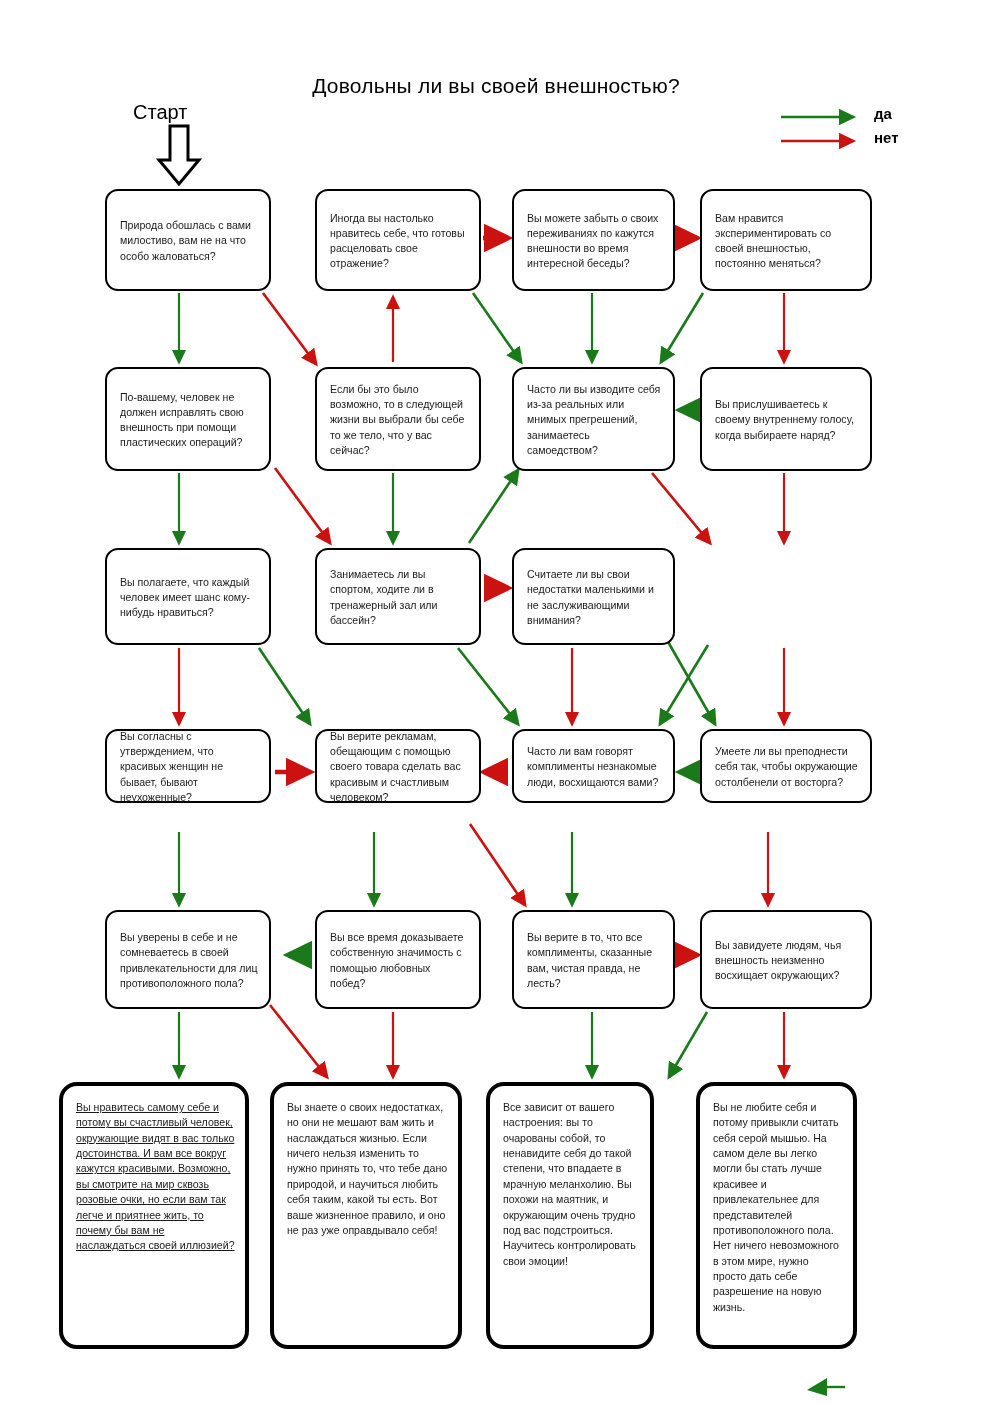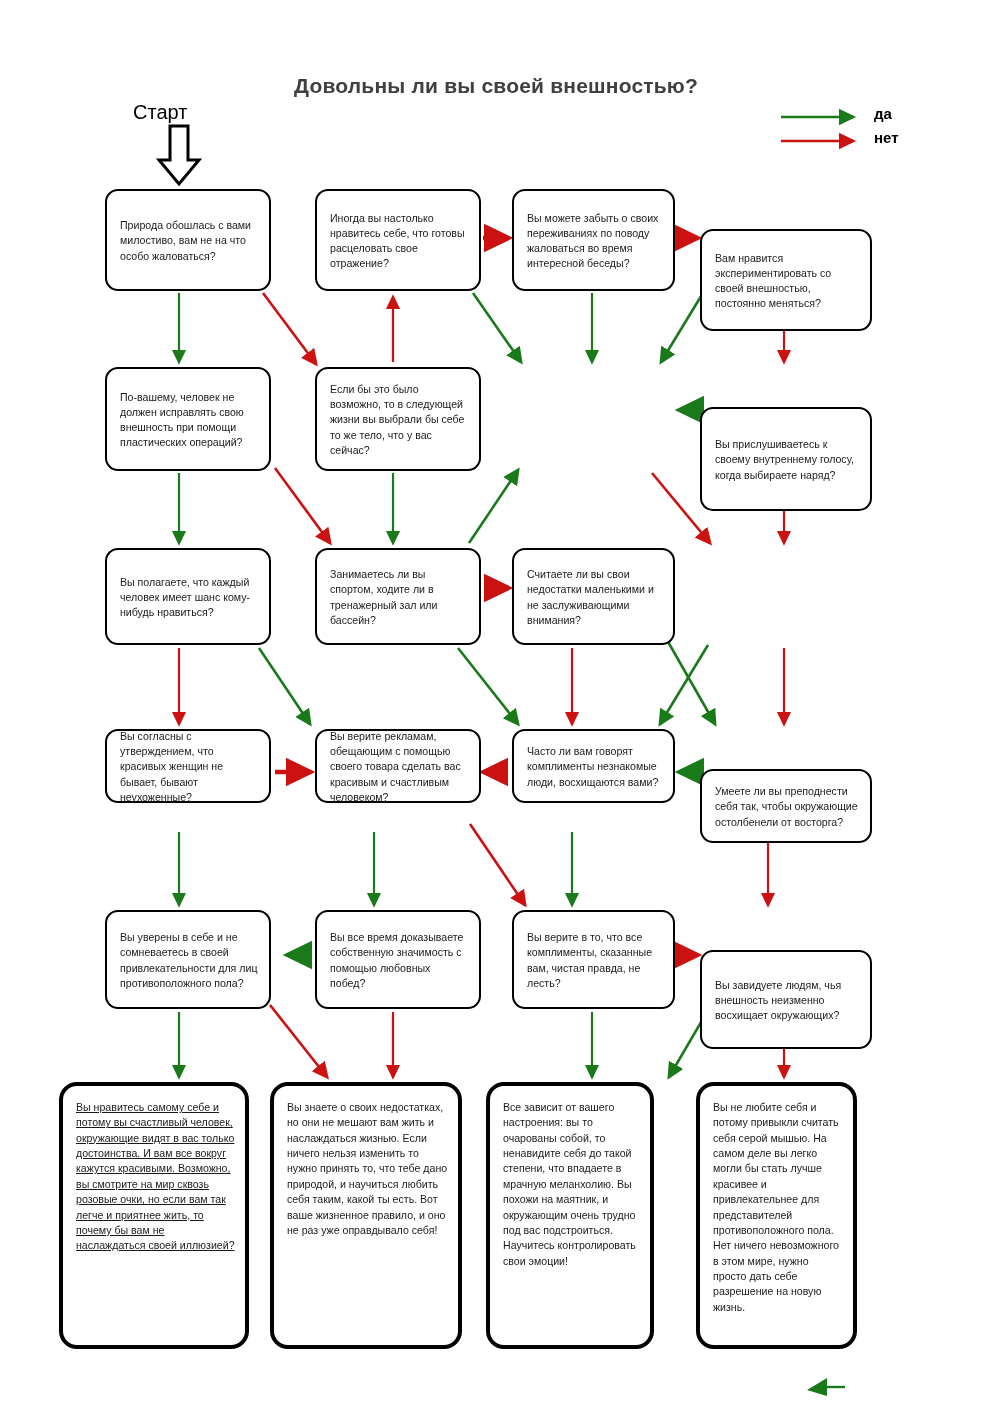--- a/index.html
+++ b/index.html
@@ -27,22 +27,22 @@
     height: 1403px;
     pointer-events: none;
   }
   .title {
     position: absolute;
     left: 0;
     top: 74px;
     width: 992px;
     text-align: center;
     font-size: 21px;
-    font-weight: bold;
-    color: #404040;
+    font-weight: normal;
+    color: #000000;
     letter-spacing: 0.2px;
   }
   .start-label {
     position: absolute;
     left: 133px;
     top: 101px;
     font-size: 20px;
     font-weight: normal;
     color: #000;
   }
@@ -73,21 +73,21 @@
   .node.answer {
     border-width: 4px;
     border-radius: 18px;
     align-items: flex-start;
     padding: 14px 10px 10px 13px;
     line-height: 1.45;
   }
   .col1 { left: 105px; }
   .col2 { left: 315px; }
   .col3 { left: 512px; }
-  .col4 { left: 700px; margin-top: 40px; }
+  .col4 { left: 700px; }
   .w-q  { width: 166px; }
   .w-q3 { width: 163px; }
   .w-q4 { width: 172px; }
   .r1 { top: 189px; height: 102px; }
   .r2 { top: 367px; height: 104px; }
   .r3 { top: 548px; height: 97px; }
   .r4 { top: 729px; height: 74px; }
   .r5 { top: 910px; height: 99px; }
   .r6 { top: 1082px; height: 267px; }
   .a1 { left: 59px;  width: 190px; text-decoration: underline; }
@@ -105,31 +105,34 @@
   <div class="legend-label" id="legend-yes-label">да</div>
   <div class="legend-label" id="legend-no-label">нет</div>
 
   <div class="node col1 r1 w-q">
       <span>Природа обошлась с вами милостиво, вам не на что особо жаловаться?</span>
     </div>
   <div class="node col2 r1 w-q">
       <span>Иногда вы настолько нравитесь себе, что готовы расцеловать свое отражение?</span>
     </div>
   <div class="node col3 r1 w-q3">
-      <span>Вы можете забыть о своих переживаниях по поводу жаловаться во время интересной беседы?</span>
+      <span>Вы можете забыть о своих переживаниях по кажутся внешности во время интересной беседы?</span>
     </div>
   <div class="node col4 r1 w-q4">
       <span>Вам нравится экспериментировать со своей внешностью, постоянно меняться?</span>
     </div>
 
   <div class="node col1 r2 w-q">
       <span>По-вашему, человек не должен исправлять свою внешность при помощи пластических операций?</span>
     </div>
   <div class="node col2 r2 w-q">
       <span>Если бы это было возможно, то в следующей жизни вы выбрали бы себе то же тело, что у вас сейчас?</span>
+    </div>
+  <div class="node col3 r2 w-q3">
+      <span>Часто ли вы изводите себя из-за реальных или мнимых прегрешений, занимаетесь самоедством?</span>
     </div>
   <div class="node col4 r2 w-q4">
       <span>Вы прислушиваетесь к своему внутреннему голосу, когда выбираете наряд?</span>
     </div>
 
   <div class="node col1 r3 w-q">
       <span>Вы полагаете, что каждый человек имеет шанс кому-нибудь нравиться?</span>
     </div>
   <div class="node col2 r3 w-q">
       <span>Занимаетесь ли вы спортом, ходите ли в тренажерный зал или бассейн?</span>

